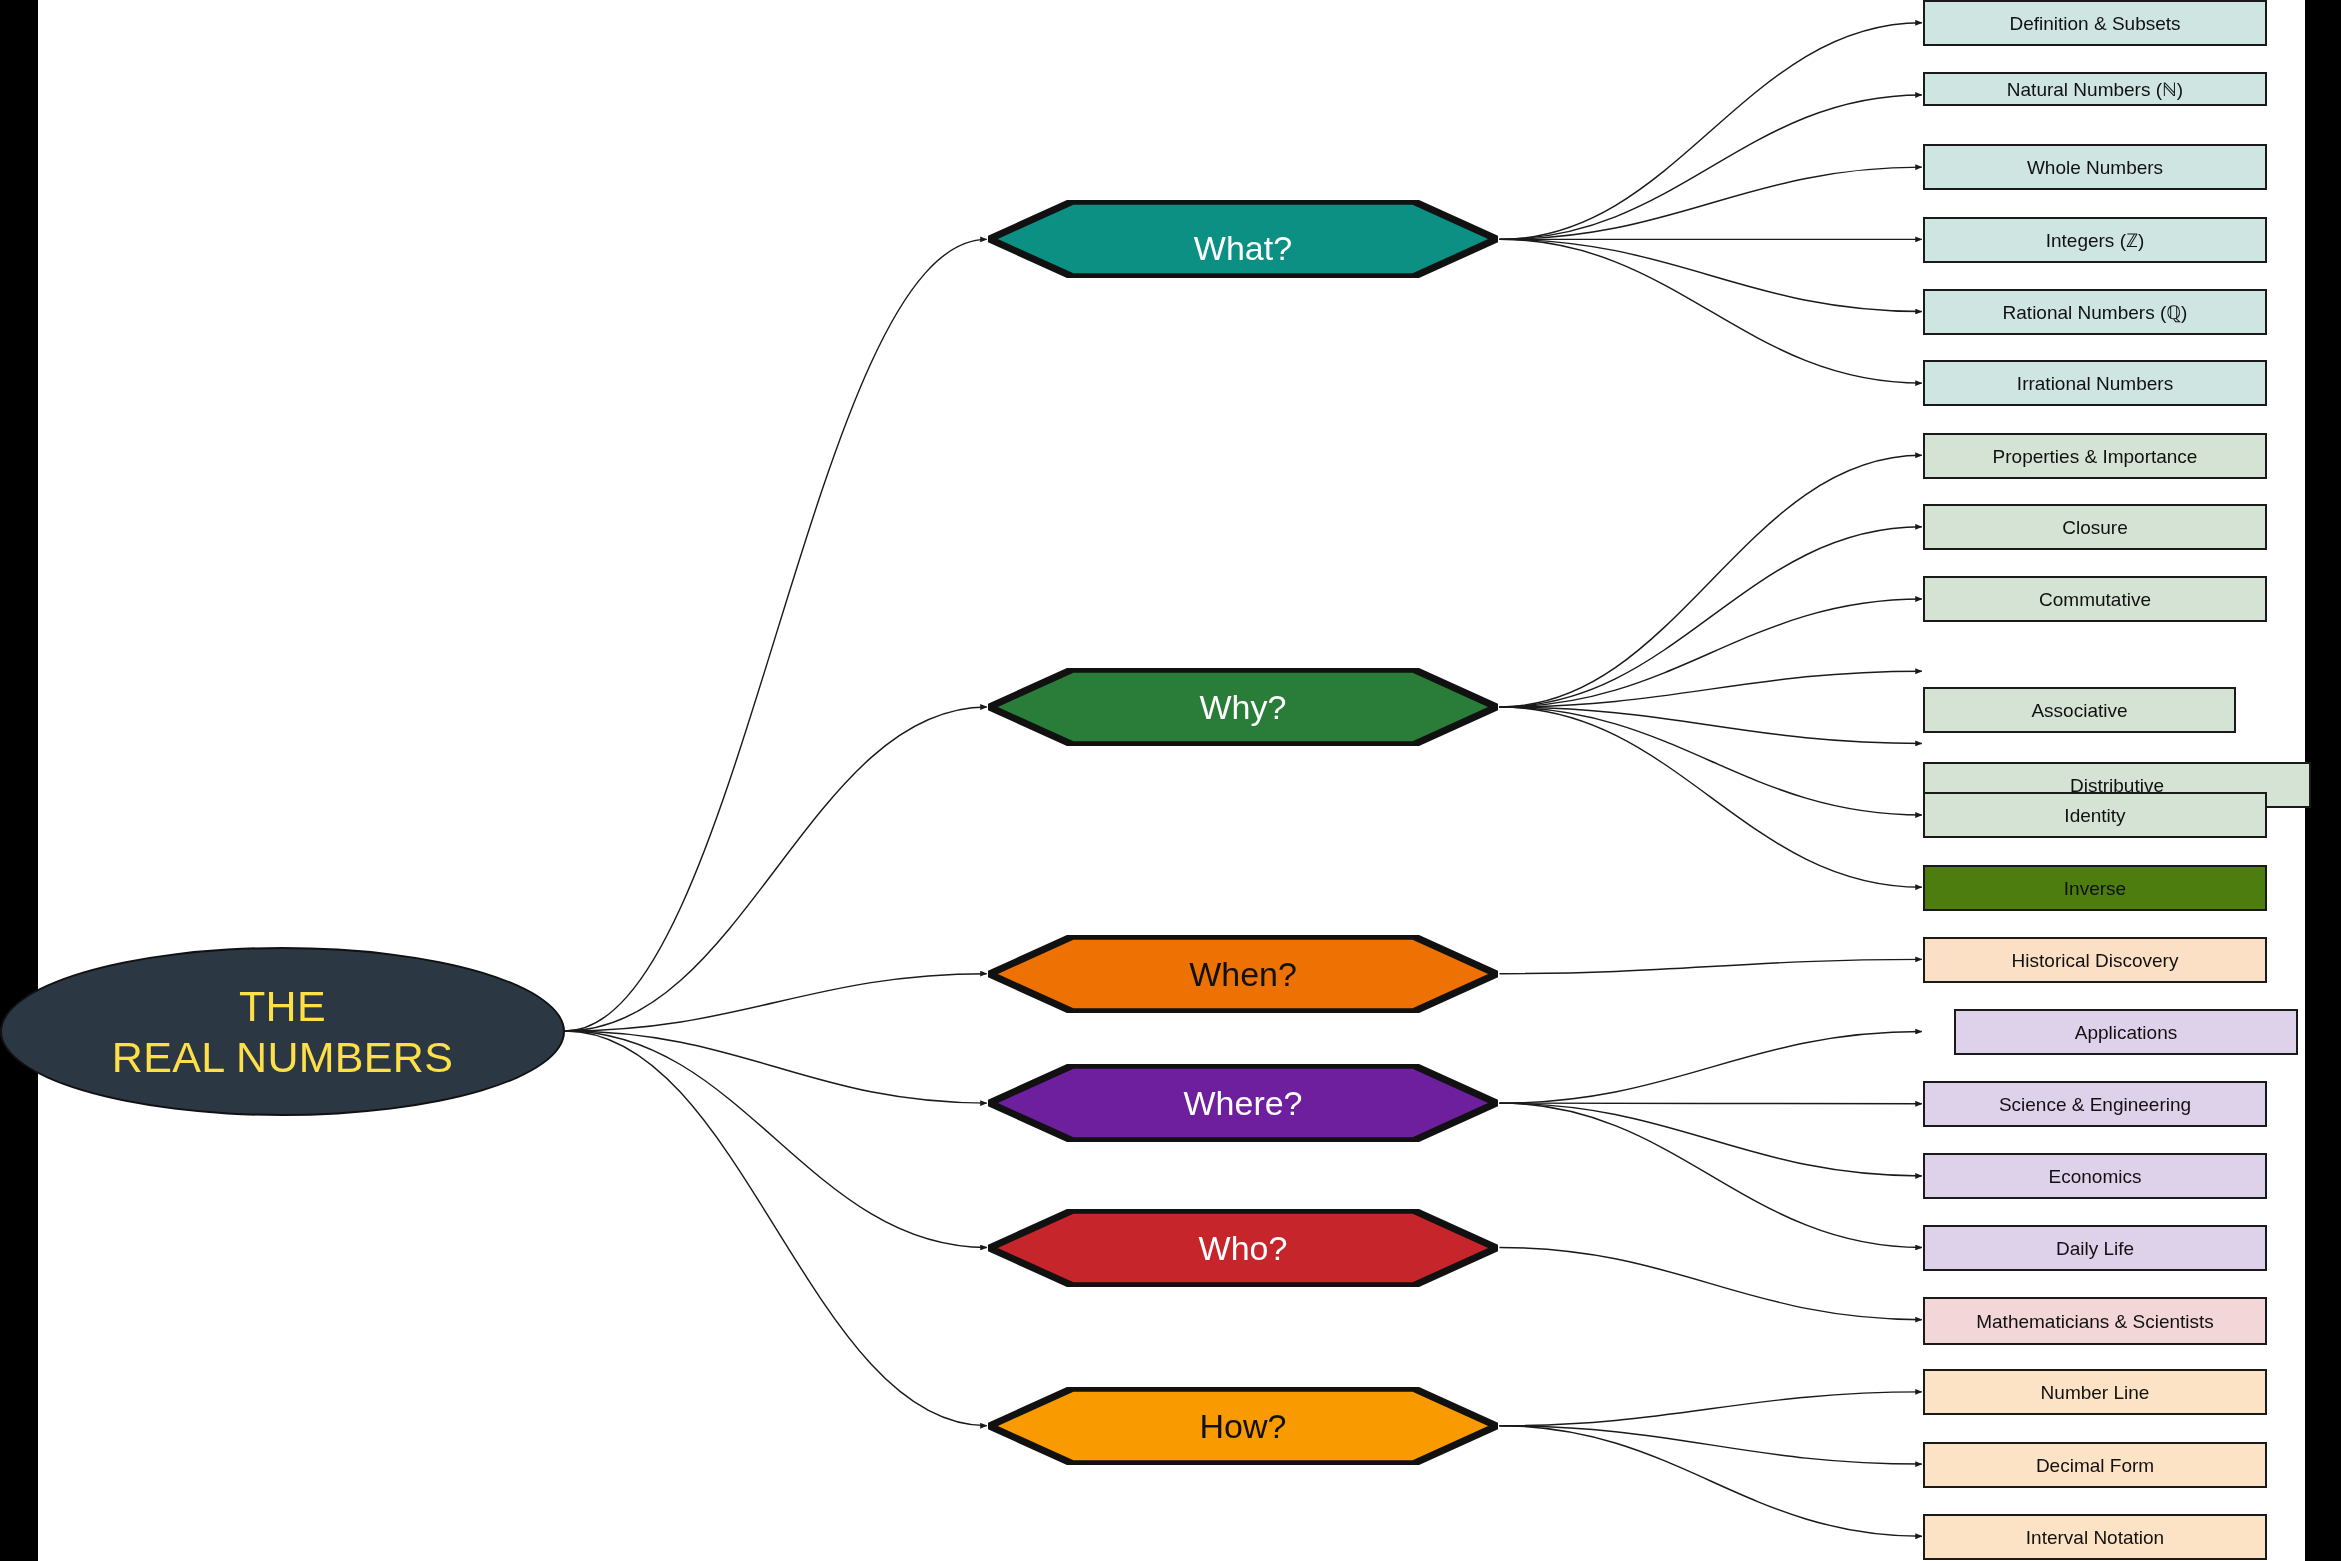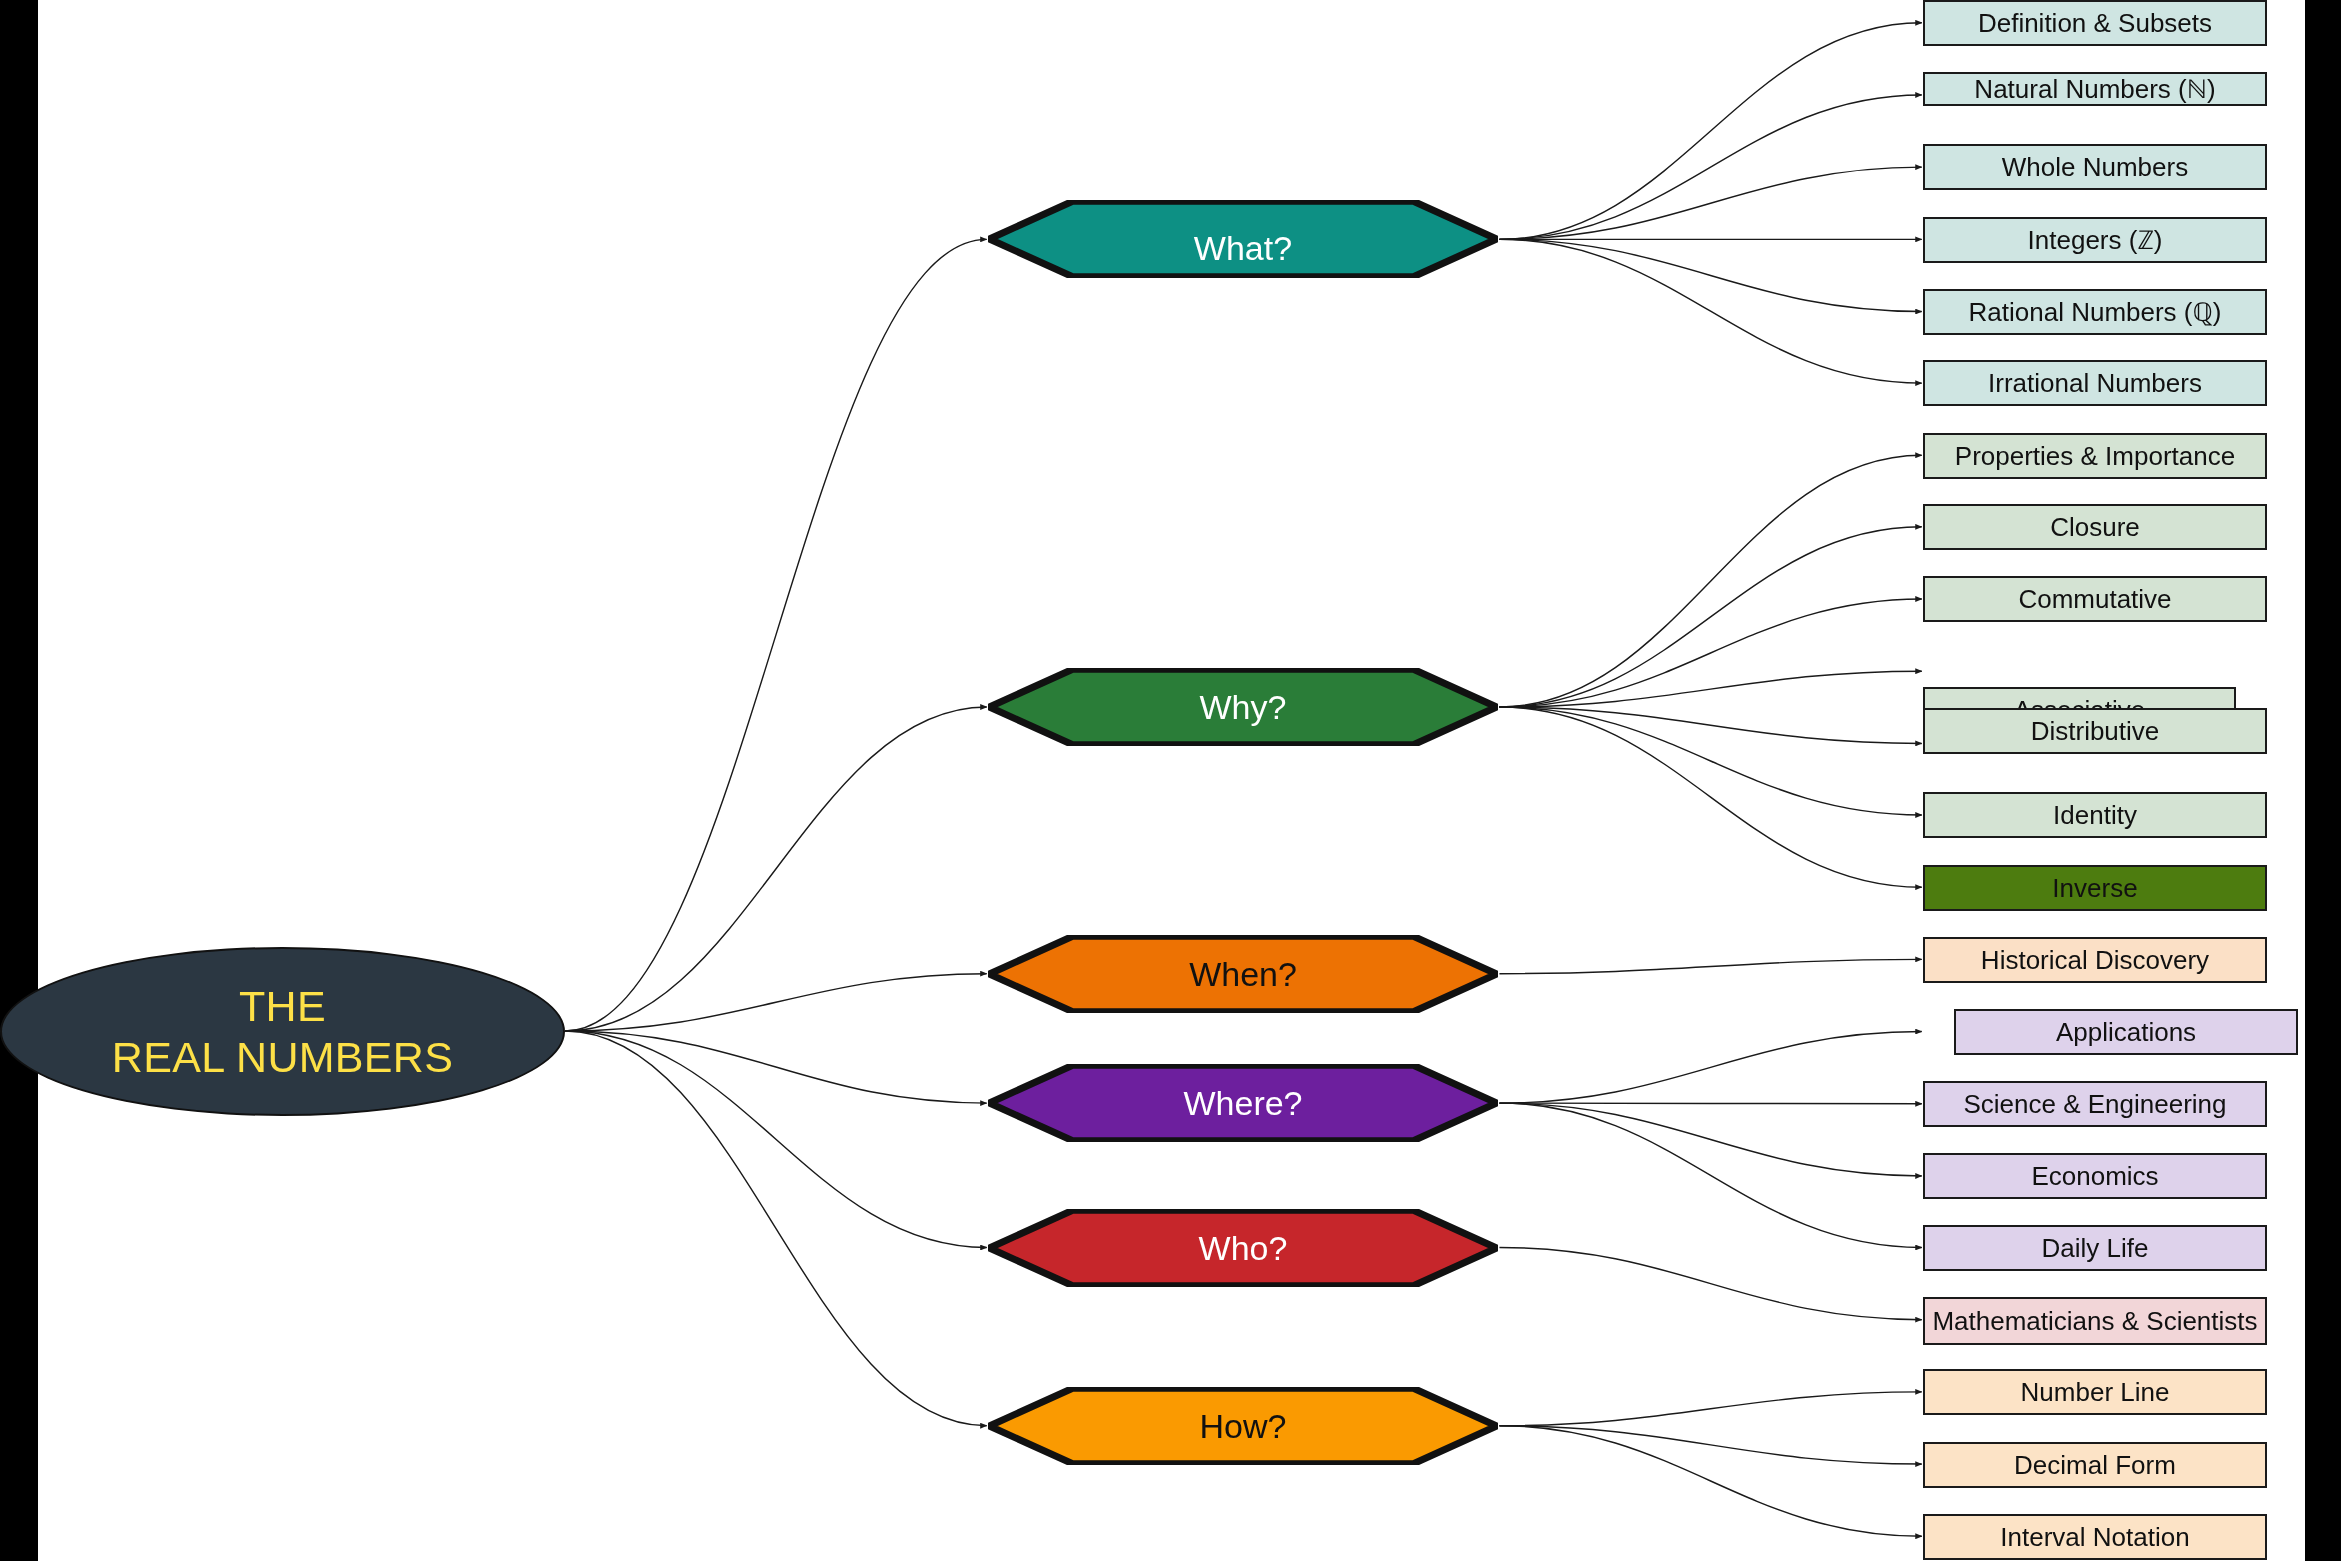--- a/index.html
+++ b/index.html
@@ -73,21 +73,21 @@
   
   .leaf-node {
     position: absolute;
     box-sizing: border-box;
     border: 2px solid #1a1a1a;
     display: flex;
     align-items: center;
     justify-content: center;
   }
   .leaf-label {
-    font-size: 26px;
+    font-size: 19px;
     color: #111111;
     white-space: nowrap;
     line-height: 1;
   }
 </style>
 </head>
 <body>
 
 <div id="canvas">
   <div id="plot">
@@ -168,21 +168,21 @@
         </div>
         <div class="leaf-node" style="left: 1885px; top: 504px; width: 344px; height: 46px; background: rgb(212, 227, 211);">
           <span class="leaf-label">Closure</span>
         </div>
         <div class="leaf-node" style="left: 1885px; top: 576px; width: 344px; height: 46px; background: rgb(212, 227, 211);">
           <span class="leaf-label">Commutative</span>
         </div>
         <div class="leaf-node" style="left: 1885px; top: 649px; width: 313px; height: 46px; background: rgb(212, 227, 211); margin-top: 38px;">
           <span class="leaf-label">Associative</span>
         </div>
-        <div class="leaf-node" style="left: 1885px; top: 708px; width: 344px; height: 46px; background: rgb(212, 227, 211); text-align: center;">
+        <div class="leaf-node" style="left: 1885px; top: 762px; width: 388px; height: 46px; background: rgb(212, 227, 211); text-align: center;">
           <span class="leaf-label">Distributive</span>
         </div>
         <div class="leaf-node" style="left: 1885px; top: 792px; width: 344px; height: 46px; background: rgb(212, 227, 211);">
           <span class="leaf-label">Identity</span>
         </div>
         <div class="leaf-node" style="left: 1885px; top: 865px; width: 344px; height: 46px; background: #4d7c0f;">
           <span class="leaf-label">Inverse</span>
         </div>
         <div class="hex-node" style="left: 950px; top: 935px; width: 510px; height: 78px;">
           <svg class="hex-shape" viewBox="0 0 784 120" preserveAspectRatio="none">

